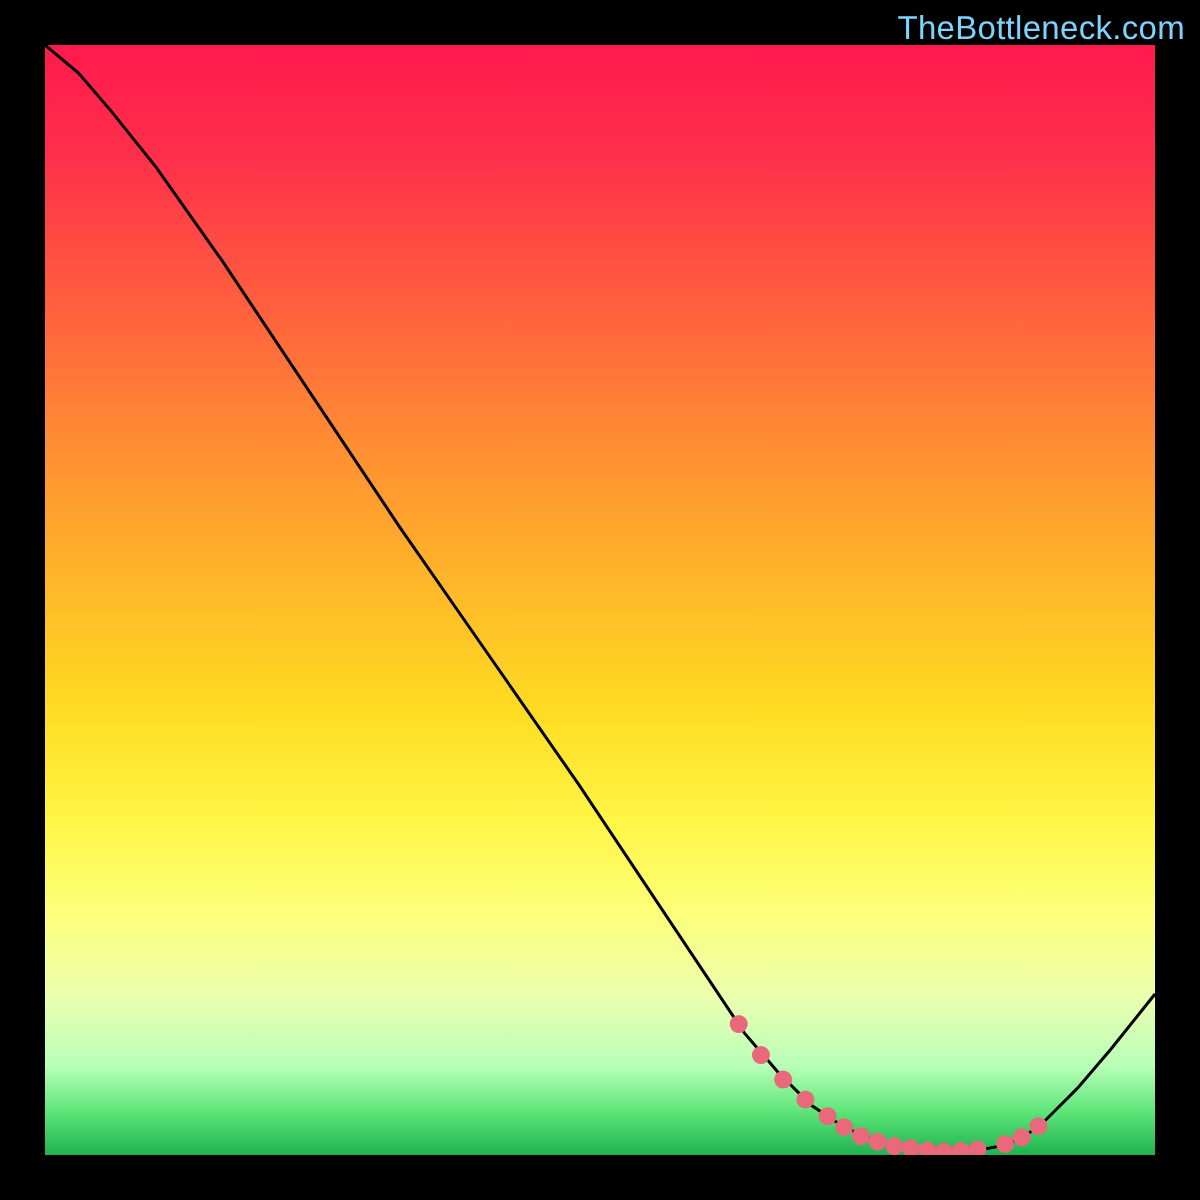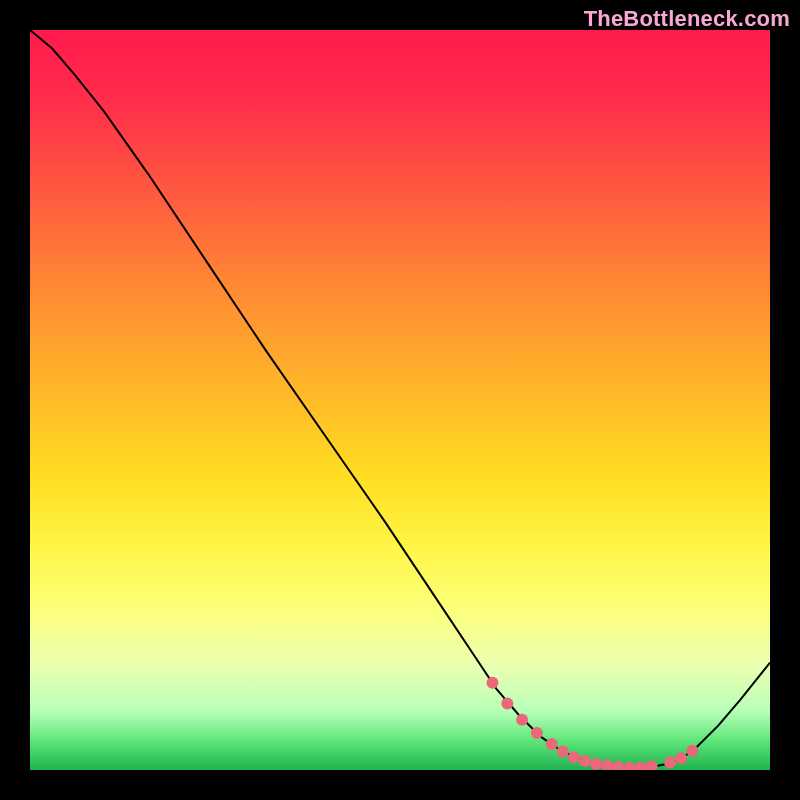--- a/index.html
+++ b/index.html
@@ -11,22 +11,22 @@
     top: 30px;
     width: 740px;
     height: 740px;
   }
   .watermark {
     position: absolute;
     top: 6px;
     right: 10px;
     font-family: Arial, Helvetica, sans-serif;
     font-size: 22px;
-    color: #f9a8d4;
-    font-weight: 700;
+    color: #7dd3fc;
+    font-weight: 400;
     letter-spacing: 0.2px;
   }
   svg { display: block; }
 </style>
 </head>
 <body>
 
 <div class="container">
   <div class="watermark">TheBottleneck.com</div>
   <div class="plot-area">

